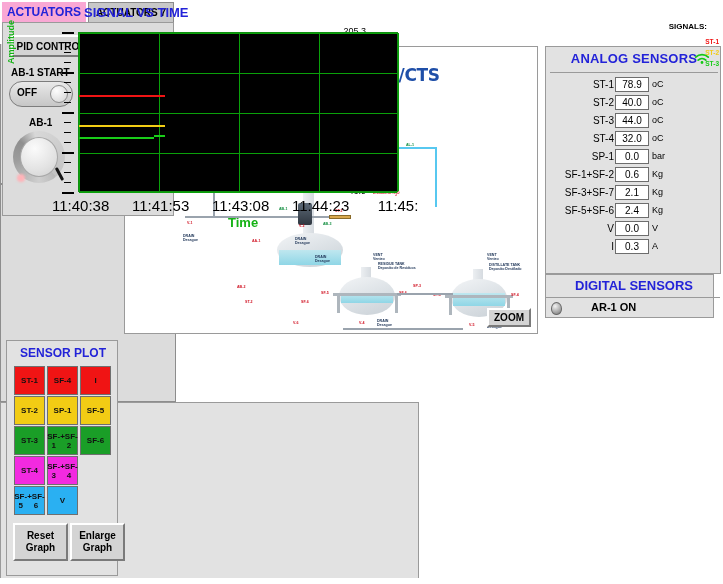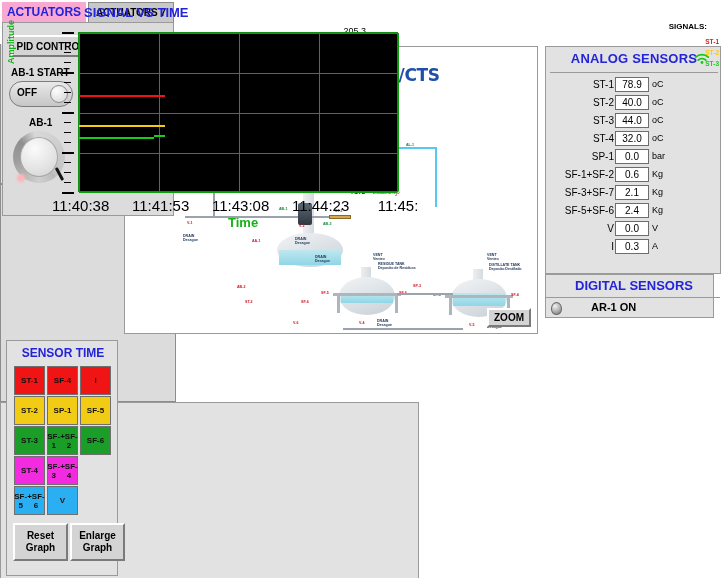--- a/index.html
+++ b/index.html
@@ -393,21 +393,21 @@
       <div class="dial" style="left:78px;top:108px;">
         <div class="ring"></div>
         <div class="face"></div>
         <div class="mark"></div>
         <div class="ptr"></div>
       </div>
     </div>
   </div>
 
   <div id="sensorPlot" class="panel">
-    <div class="hdr">SENSOR TIME</div>
+    <div class="hdr">SENSOR PLOT</div>
     <div id="spGrid">
         <div class="spBtn" style="left: 0px; top: 0px; background: rgb(240, 20, 20);">
           <span>ST-1</span>
         </div>
         <div class="spBtn" style="left: 33px; top: 0px; background: rgb(240, 20, 20);">
           <span>SF-4</span>
         </div>
         <div class="spBtn" style="left: 66px; top: 0px; background: rgb(240, 20, 20);">
           <span>I</span>
         </div>

